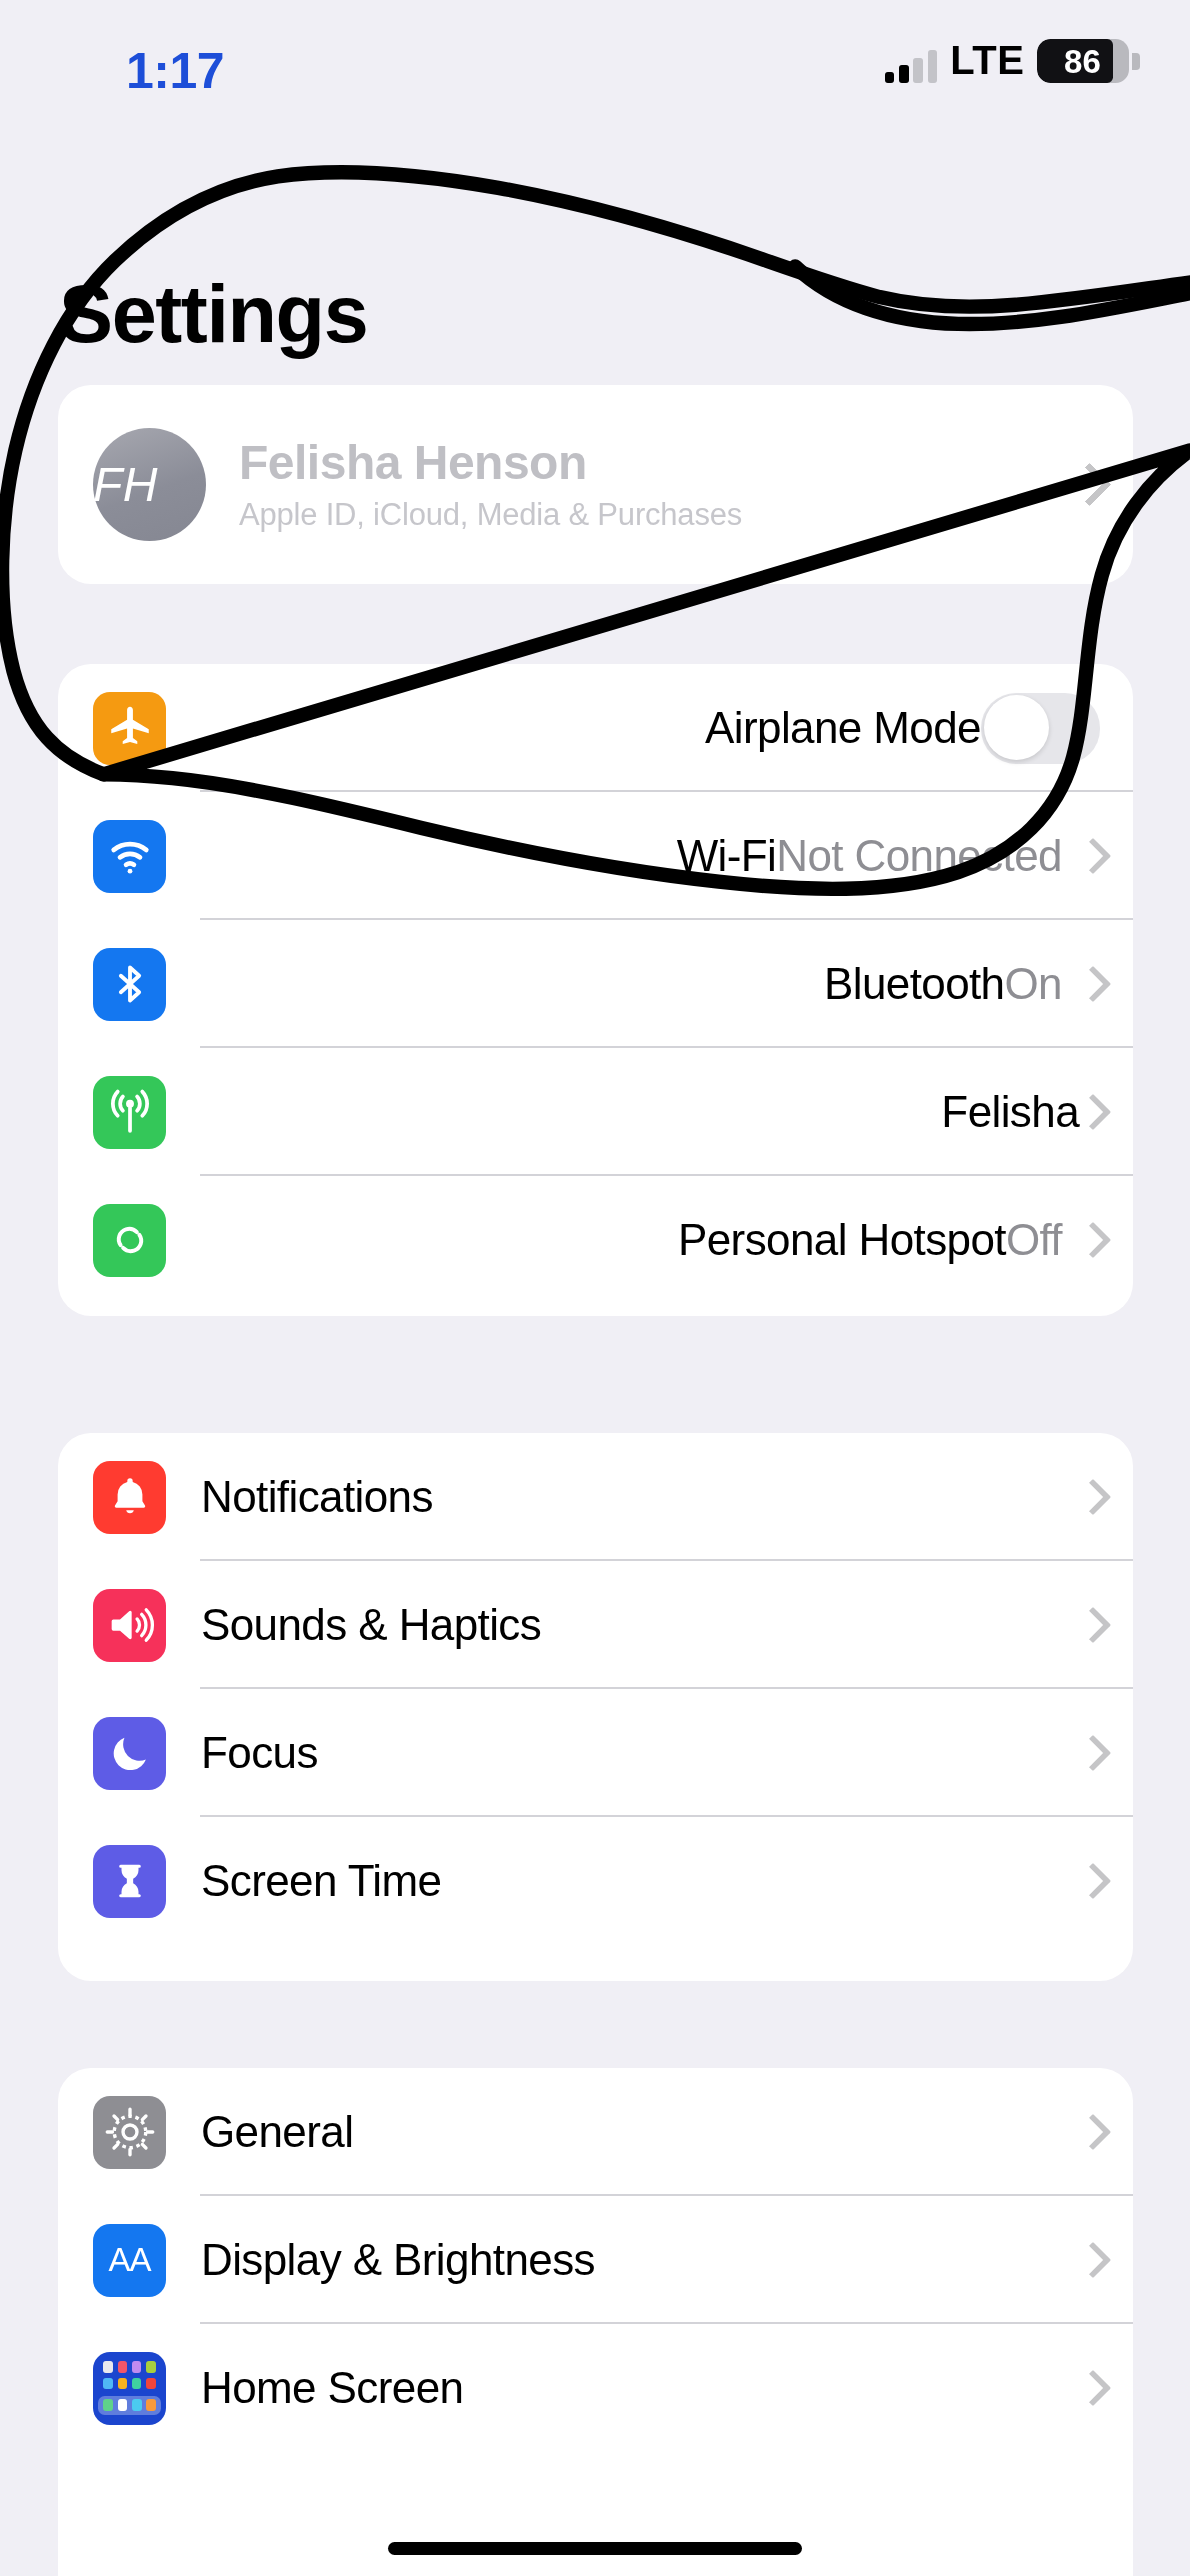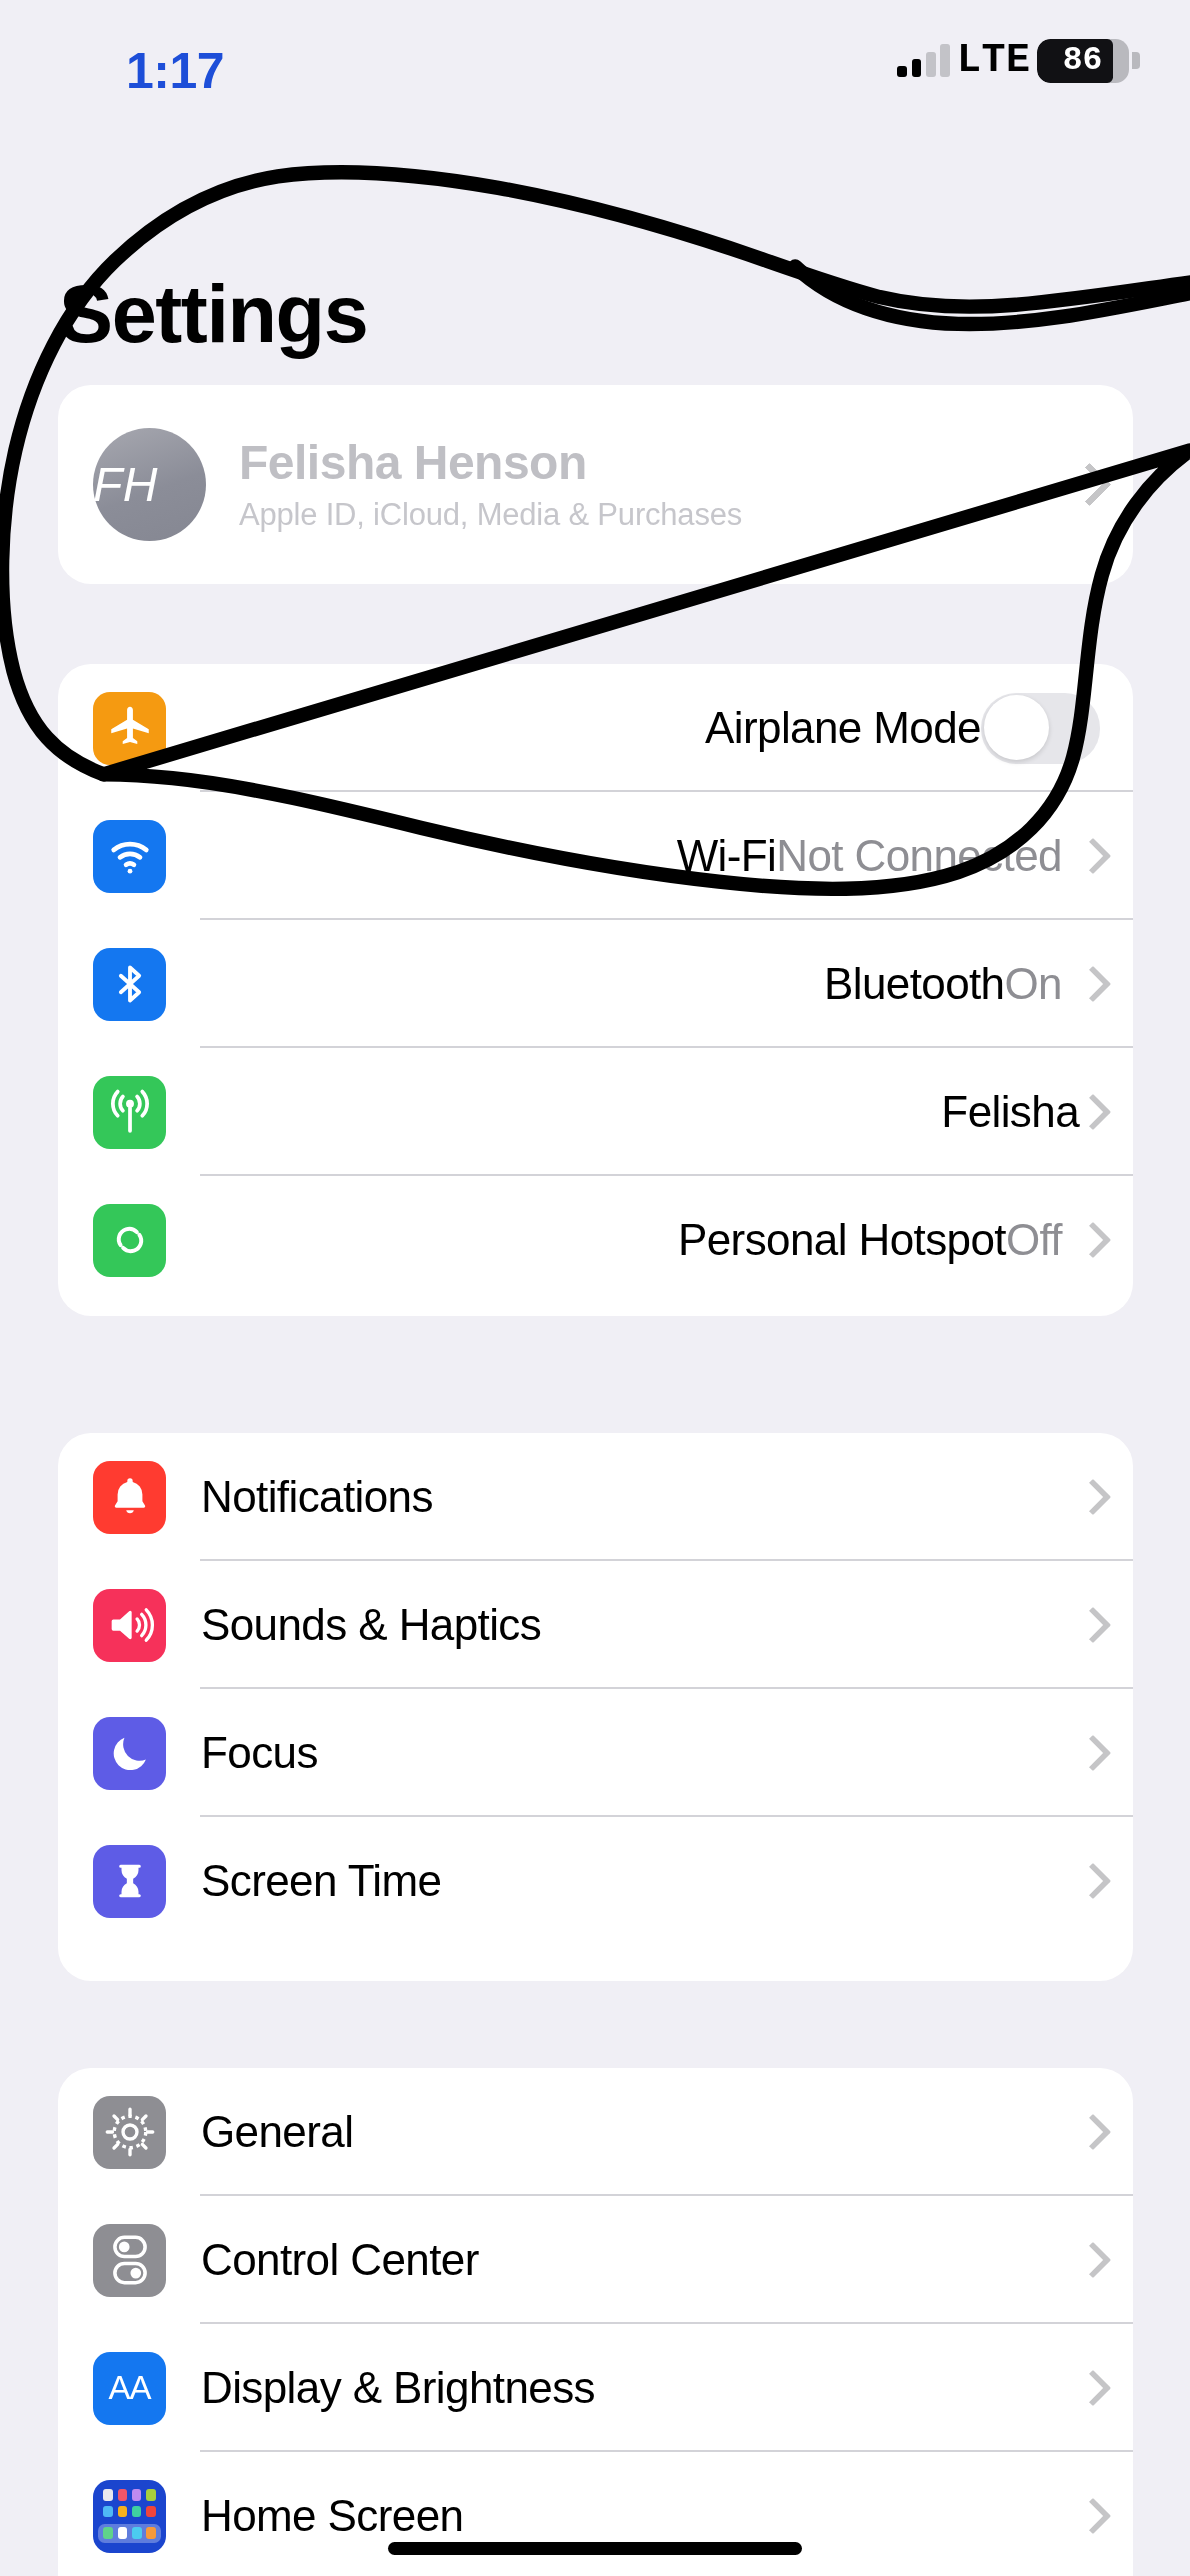--- a/index.html
+++ b/index.html
@@ -18,21 +18,21 @@
     display:flex; align-items:center; justify-content:space-between;
     padding:0 59px 0 0;
   }
   #status-time {
     position:absolute; left:126px; top:46px;
     font-size:50px; font-weight:bold; color:#1d4ed8;
     letter-spacing:-0.5px; line-height:1;
   }
   #status-right {
     position:absolute; right:50px; top:38px;
-    display:flex; align-items:center; gap:7px;font-family:Liberation Mono, monospace;
+    display:flex; align-items:flex-end; gap:13px;
   }
   .signal-bars { display:flex; align-items:flex-end; gap:4.8px; height:33px; }
   .signal-bars i { display:block; width:9.6px; border-radius:2.9px; }
   .signal-bars i:nth-child(1){ height:11.5px; background:#000; }
   .signal-bars i:nth-child(2){ height:18px; background:#000; }
   .signal-bars i:nth-child(3){ height:25px; background:#C3C3C8; }
   .signal-bars i:nth-child(4){ height:33px; background:#C3C3C8; }
   #carrier-label { font-size:40px; font-weight:600; color:#000; letter-spacing:0.5px; }
   .battery-wrap { display:flex; align-items:center; }
   .battery-body {
@@ -313,33 +313,20 @@
 <div class="card" id="group-3">
     <div class="row">
       <div class="icon-tile" style="background: rgb(142, 142, 147);">
         <svg width="54" height="54" viewBox="0 0 24 24" fill="none" stroke="#fff" stroke-width="1.5">
           <circle cx="12" cy="12" r="3.1"></circle>
           <path d="M12 1.9v2.3M12 19.8v2.3M22.1 12h-2.3M4.2 12H1.9M19.1 4.9l-1.6 1.6M6.5 17.5l-1.6 1.6M19.1 19.1l-1.6-1.6M6.5 6.5 4.9 4.9" stroke-linecap="round"></path>
           <circle cx="12" cy="12" r="7" stroke-dasharray="1.6 1.6"></circle>
         </svg>
       </div>
       <div class="row-label">General</div>
-      <span class="chev"></span>
-      <div class="sep"></div>
-    </div>
-    <div class="row">
-      <div class="icon-tile" style="background: rgb(142, 142, 147);">
-        <svg width="40" height="54" viewBox="0 0 18 24" fill="none">
-          <rect x="2.2" y="1.8" width="13.6" height="8.6" rx="4.3" stroke="#fff" stroke-width="1.6"></rect>
-          <circle cx="6.4" cy="6.1" r="2.4" fill="#fff"></circle>
-          <rect x="2.2" y="13.6" width="13.6" height="8.6" rx="4.3" stroke="#fff" stroke-width="1.6"></rect>
-          <circle cx="11.6" cy="17.9" r="2.4" fill="#fff"></circle>
-        </svg>
-      </div>
-      <div class="row-label">Control Center</div>
       <span class="chev"></span>
       <div class="sep"></div>
     </div>
     <div class="row">
       <div class="icon-tile" style="background: rgb(20, 119, 240);">
         <span style="color:#fff;font-size:33px;font-weight:500;letter-spacing:-1px;font-family:'Liberation Sans',sans-serif;">AA</span>
       </div>
       <div class="row-label">Display &amp; Brightness</div>
       <span class="chev"></span>
       <div class="sep"></div>

